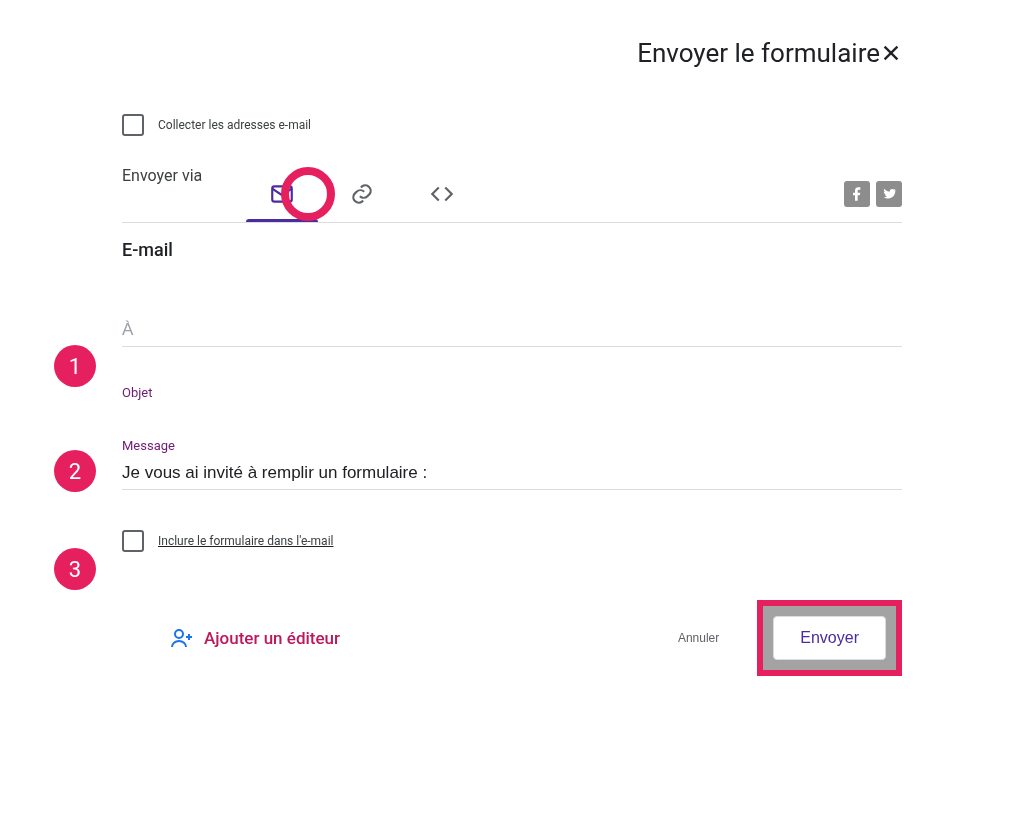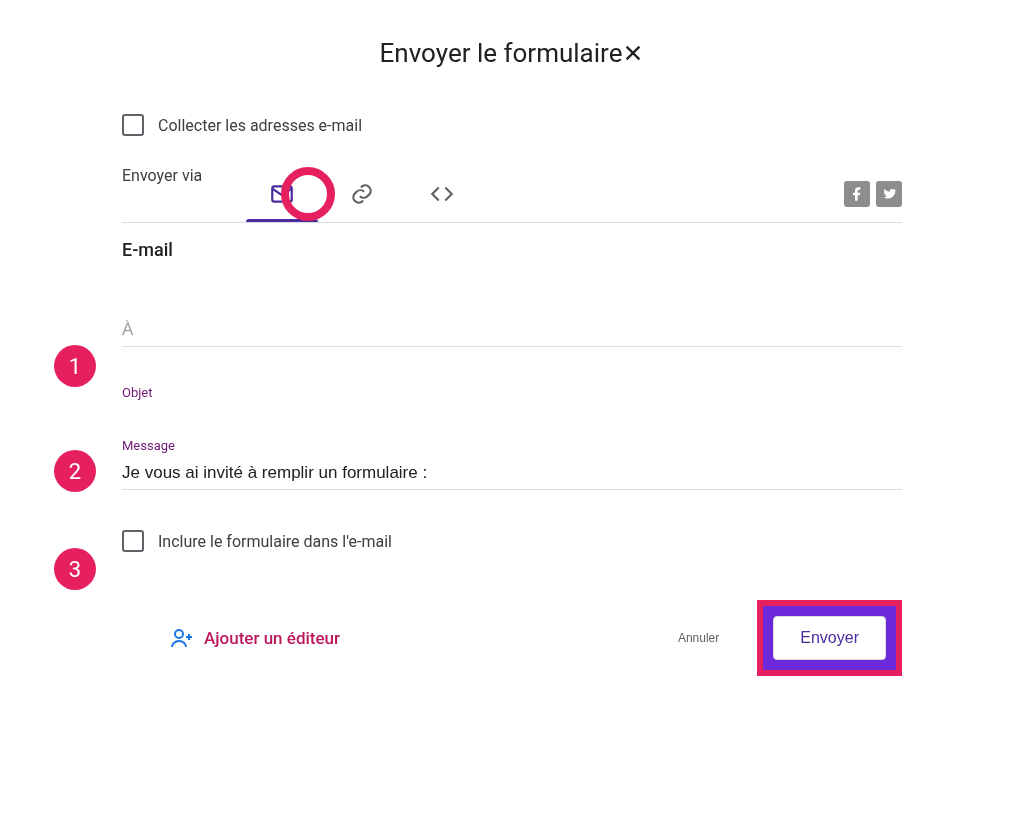--- a/index.html
+++ b/index.html
@@ -15,21 +15,21 @@
   }
   .dialog {
     position: absolute;
     top: 38px;
     left: 122px;
     width: 780px;
   }
   .title-row {
     display: flex;
     align-items: center;
-    justify-content: center;
+    justify-content: flex-end;
   }
   .title {
     font-size: 26px;
     font-weight: 400;
     color: #202124;
   }
   .close-x {
     width: 22px;
     height: 22px;
     cursor: pointer;
@@ -44,21 +44,21 @@
   }
   .checkbox {
     width: 22px;
     height: 22px;
     border: 2px solid #5f6368;
     border-radius: 3px;
     box-sizing: border-box;
     cursor: pointer;
   }
   .checkbox-label {
-    font-size: 16px;
+    font-size: 12px;
     color: #3c4043;
   }
 
   .tabs-row {
     margin-top: 30px;
     display: flex;
     align-items: flex-start;
     border-bottom: 1px solid #dadce0;
     position: relative;
     height: 56px;
@@ -158,20 +158,21 @@
     color: #9aa0a6;
     font-size: 17px;
   }
   .field-to { margin-top: 54px; }
 
   .include-row {
     margin-top: 40px;
     display: flex;
     align-items: center;
     gap: 14px;
+    text-decoration: underline;
   }
 
   .footer {
     margin-top: 48px;
     display: flex;
     align-items: center;
     justify-content: space-between;
   }
   .add-editor {
     display: flex;
@@ -195,21 +196,21 @@
     font-weight: 500;
     color: #5f6368;
     cursor: pointer;
     background: none;
     border: none;
     padding: 10px 8px;
   }
   .send-wrap {
     padding: 10px;
     border: 6px solid #e6205f;
-    background: #6d28d9;
+    background: #a3a3a3;
     display: inline-flex;
   }
   .send-btn {
     background: #ffffff;
     border: 1px solid #dadce0;
     color: #4b2b9e;
     font-size: 16px;
     font-weight: 500;
     padding: 12px 26px;
     border-radius: 4px;

